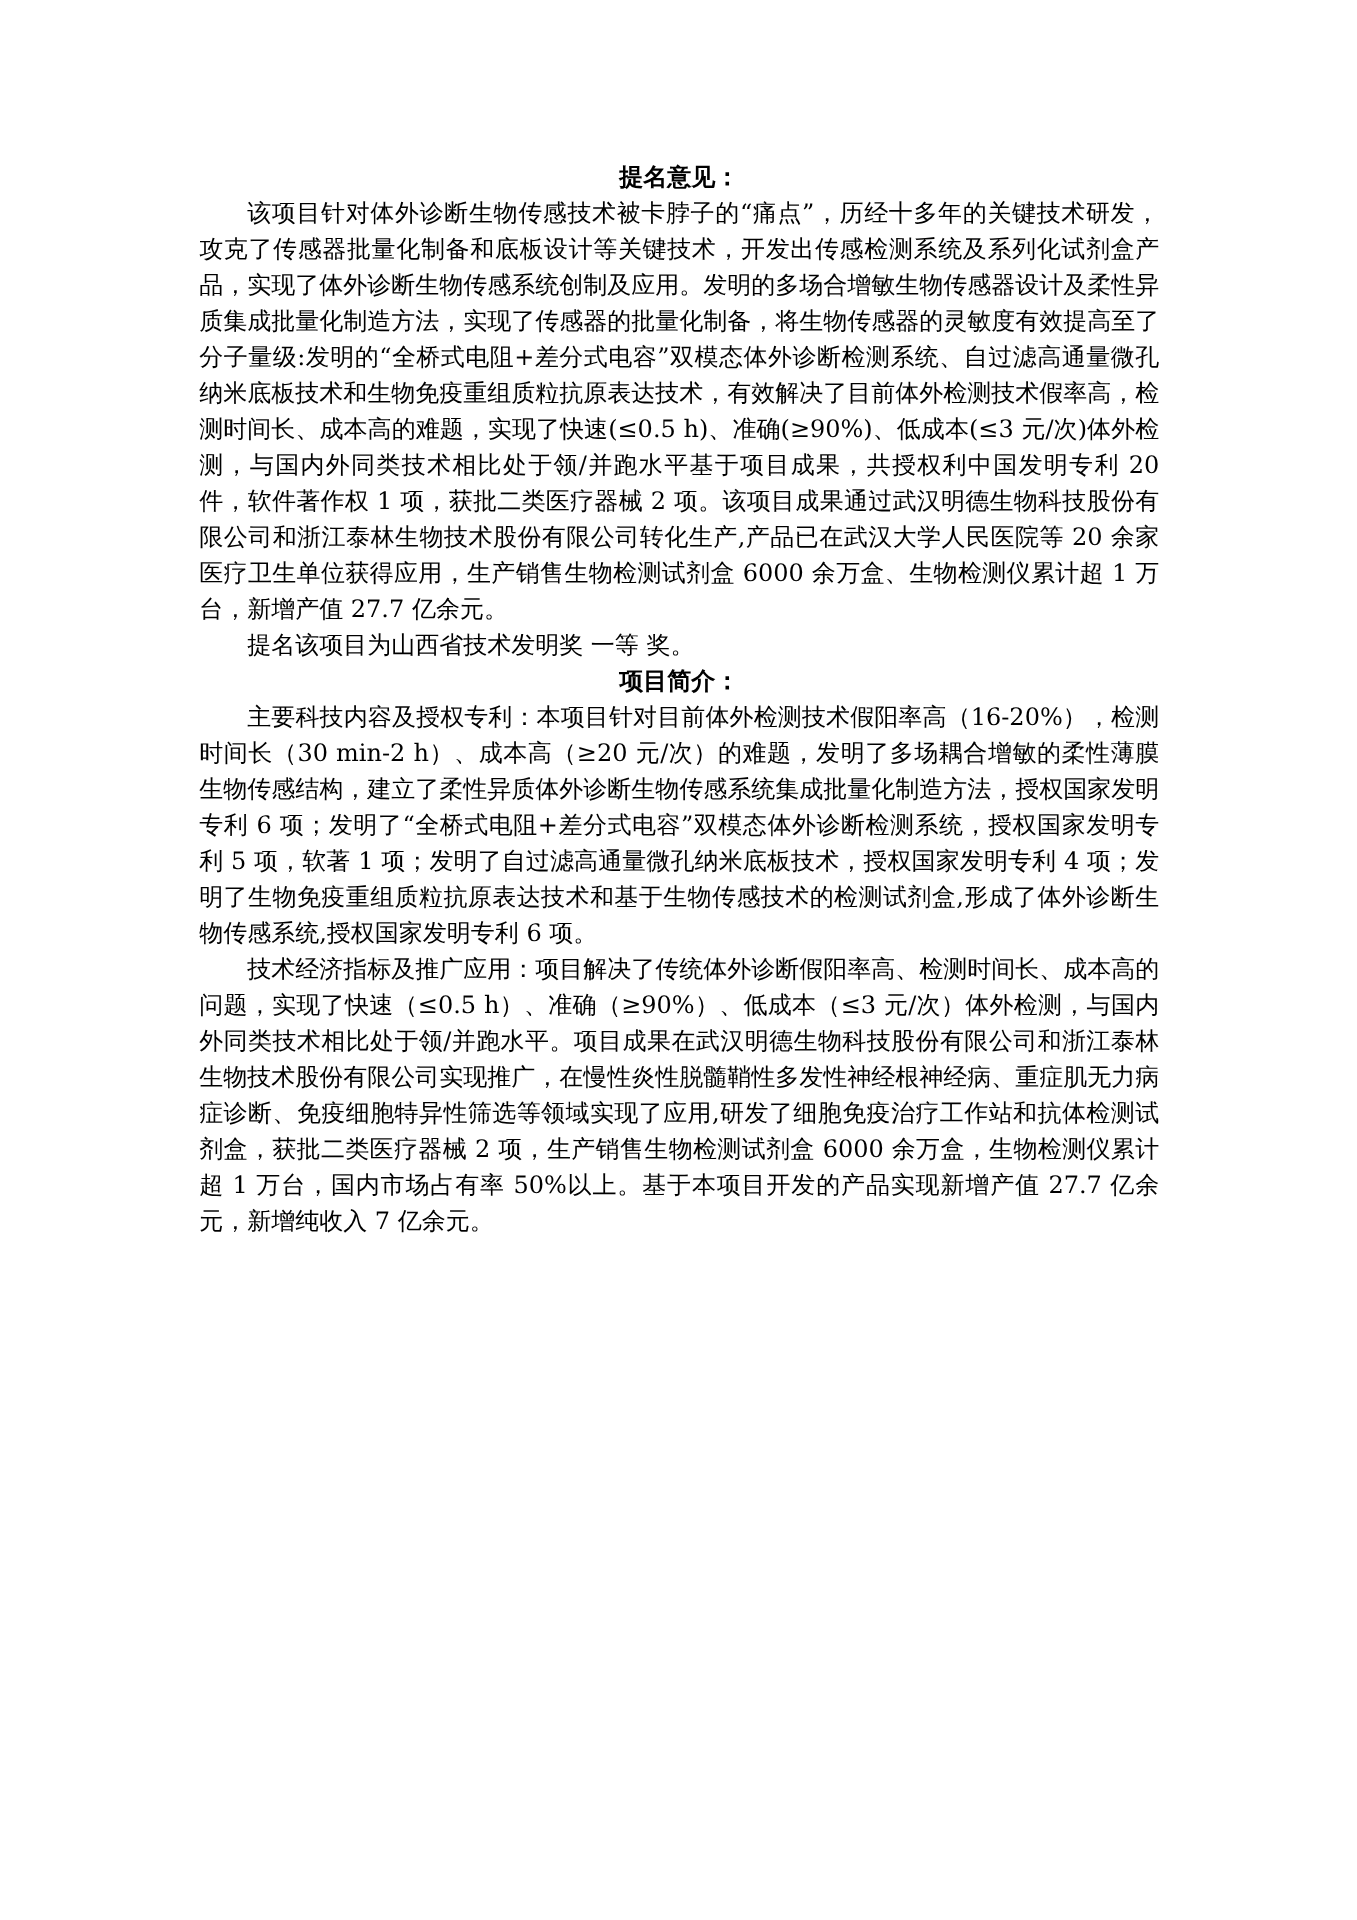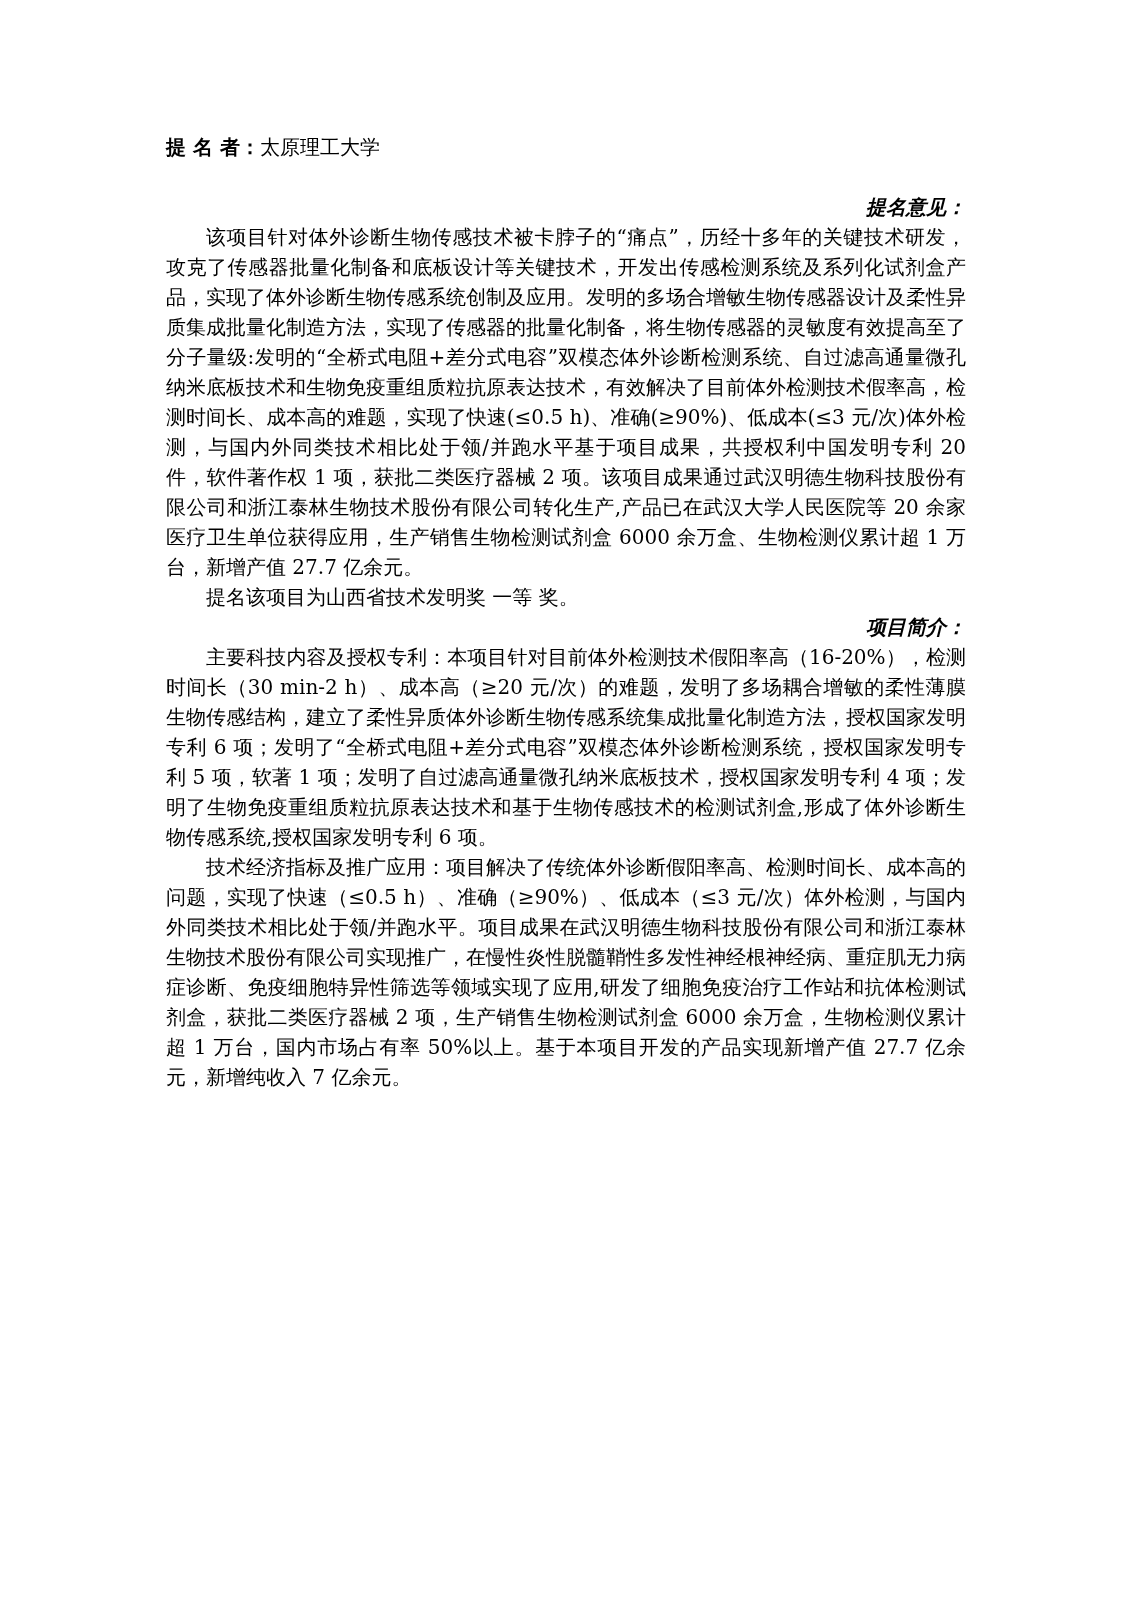--- a/index.html
+++ b/index.html
@@ -27,39 +27,35 @@
     margin: 0 0 30px 0;
   }
   .label {
     font-weight: bold;
   }
   .heading {
     font-weight: bold;
     margin: 0;
     font-size: 20px;
     line-height: 30px;
-    text-align: right;
-    font-style: italic;
+    text-align: center;
   }
   .section-gap {
   }
   .para {
     margin: 0;
     text-indent: 2em;
   }
 </style>
 </head>
 <body>
 
 <div class="page">
 
 
-  <p class="field-row">
-    <span class="label">提 名 者：</span><span>太原理工大学</span>
-  </p>
 
   <h3 class="heading">提名意见：</h3>
 
   <p class="para">该项目针对体外诊断生物传感技术被卡脖子的“痛点”，历经十多年的关键技术研发，攻克了传感器批量化制备和底板设计等关键技术，开发出传感检测系统及系列化试剂盒产品，实现了体外诊断生物传感系统创制及应用。发明的多场合增敏生物传感器设计及柔性异质集成批量化制造方法，实现了传感器的批量化制备，将生物传感器的灵敏度有效提高至了分子量级:发明的“全桥式电阻+差分式电容”双模态体外诊断检测系统、自过滤高通量微孔纳米底板技术和生物免疫重组质粒抗原表达技术，有效解决了目前体外检测技术假率高，检测时间长、成本高的难题，实现了快速(≤0.5 h)、准确(≥90%)、低成本(≤3 元/次)体外检测，与国内外同类技术相比处于领/并跑水平基于项目成果，共授权利中国发明专利 20 件，软件著作权 1 项，获批二类医疗器械 2 项。该项目成果通过武汉明德生物科技股份有限公司和浙江泰林生物技术股份有限公司转化生产,产品已在武汉大学人民医院等 20 余家医疗卫生单位获得应用，生产销售生物检测试剂盒 6000 余万盒、生物检测仪累计超 1 万台，新增产值 27.7 亿余元。</p>
   <p class="para">提名该项目为山西省技术发明奖 一等 奖。</p>
 
   <h3 class="heading section-gap">项目简介：</h3>
 
   <p class="para">主要科技内容及授权专利：本项目针对目前体外检测技术假阳率高（16-20%），检测时间长（30 min-2 h）、成本高（≥20 元/次）的难题，发明了多场耦合增敏的柔性薄膜生物传感结构，建立了柔性异质体外诊断生物传感系统集成批量化制造方法，授权国家发明专利 6 项；发明了“全桥式电阻+差分式电容”双模态体外诊断检测系统，授权国家发明专利 5 项，软著 1 项；发明了自过滤高通量微孔纳米底板技术，授权国家发明专利 4 项；发明了生物免疫重组质粒抗原表达技术和基于生物传感技术的检测试剂盒,形成了体外诊断生物传感系统,授权国家发明专利 6 项。</p>
   <p class="para">技术经济指标及推广应用：项目解决了传统体外诊断假阳率高、检测时间长、成本高的问题，实现了快速（≤0.5 h）、准确（≥90%）、低成本（≤3 元/次）体外检测，与国内外同类技术相比处于领/并跑水平。项目成果在武汉明德生物科技股份有限公司和浙江泰林生物技术股份有限公司实现推广，在慢性炎性脱髓鞘性多发性神经根神经病、重症肌无力病症诊断、免疫细胞特异性筛选等领域实现了应用,研发了细胞免疫治疗工作站和抗体检测试剂盒，获批二类医疗器械 2 项，生产销售生物检测试剂盒 6000 余万盒，生物检测仪累计超 1 万台，国内市场占有率 50%以上。基于本项目开发的产品实现新增产值 27.7 亿余元，新增纯收入 7 亿余元。</p>

